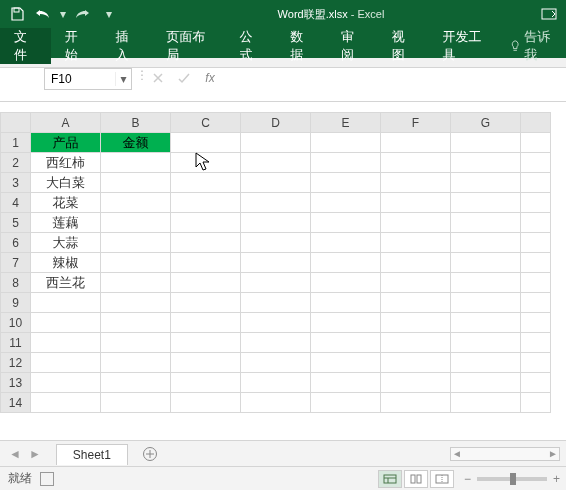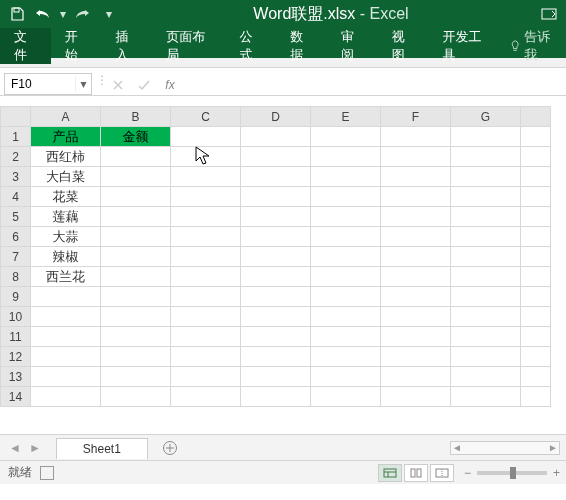--- a/index.html
+++ b/index.html
@@ -2,36 +2,36 @@
 <html><head>
 <meta charset="utf-8">
 <style>
   * { margin: 0; padding: 0; box-sizing: border-box; font-family: "Microsoft YaHei", "Segoe UI", sans-serif; }
   body { width: 566px; height: 500px; background: #fff; overflow: hidden; font-size: 12px; color: #333; }
   
   
   .titlebar { height: 28px; background: #0e6333; display: flex; align-items: center; color: #fff; }
   .qat { display: flex; align-items: center; gap: 4px; padding: 0 6px; }
   .qat-btn { width: 22px; height: 22px; display: flex; align-items: center; justify-content: center; cursor: pointer; }
-  .title-center { flex: 1; text-align: center; font-size: 16px; color: #d8e8de; }
+  .title-center { flex: 1; text-align: center; font-size: 11px; color: #d8e8de; }
   .title-center .fname { color: #fff; }
   .winbtns { display: flex; gap: 2px; padding-right: 4px; }
   .winbtn { width: 26px; height: 22px; display: flex; align-items: center; justify-content: center; }
   
   
   .ribbon-tabs { height: 30px; background: #0e6333; display: flex; align-items: flex-start; color: #fff; font-size: 13px; }
   .tab { padding: 0 14px; display: flex; align-items: center; cursor: pointer; }
   .tab.file { background: #0a5229; }
   .tell-me { margin-left: auto; display: flex; align-items: center; gap: 4px; padding: 0 8px; color: #cde4d6; }
   
   
   .ribbon-edge { height: 10px; background: #f1f1f1; border-bottom: 1px solid #d4d4d4; }
   
   
-  .fbar-row { height: 28px; display: flex; align-items: flex-end; border-bottom: 1px solid #d4d4d4; background: #fff; }
+  .fbar-row { height: 34px; display: flex; align-items: flex-start; border-bottom: 1px solid #d4d4d4; background: #fff; padding-left: 40px; }
   .namebox-wrap { display: flex; align-items: center; border: 1px solid #ccc; margin: 0 4px; height: 22px; }
   .namebox { width: 70px; border: none; outline: none; padding: 0 6px; font-size: 12px; }
   .namebox-dd { width: 16px; text-align: center; color: #666; border-left: 1px solid #eee; cursor: pointer; }
   .fbar-divider { width: 6px; height: 22px; cursor: col-resize; color: #bbb; text-align: center; }
   .fbar-btns { display: flex; align-items: center; gap: 2px; padding: 0 4px; }
   .fbar-btn { width: 24px; height: 20px; display: flex; align-items: center; justify-content: center; color: #bbb; }
   .fx-label { font-style: italic; font-family: Liberation Sans, sans-serif; color: #888; }
   .formula-input { flex: 1; border: none; outline: none; height: 22px; padding: 0 4px; }
   
   
@@ -46,21 +46,21 @@
   .grid th.selall { width: 30px; background: #e6e6e6; }
   .grid td.rowh { width: 30px; background: #e6e6e6; text-align: center; color: #444; height: 20px; font-size: 12px; }
   .grid td.cell { height: 20px; width: 70px; text-align: center; font-size: 13px; background: #fff; }
   .hdr-cell { background: #00b050 !important; color: #000000; font-weight: normal; }
   .cursor-img { position: absolute; left: 194px; top: 40px; pointer-events: none; }
   
   
   .sheet-tabs { height: 26px; border-top: 1px solid #d4d4d4; background: #f3f3f3; display: flex; align-items: center; }
   .st-nav { display: flex; gap: 2px; padding: 0 6px; color: #a0a0a0; }
   .st-nav span { padding: 0 3px; }
-  .sheet-tab { background: #fff; border: 1px solid #ccc; border-bottom: none; padding: 3px 26px; margin-left: 6px; font-size: 12px; position: relative; top: 1px; }
+  .sheet-tab { background: #fff; border: 1px solid #ccc; border-bottom: none; padding: 3px 16px; margin-left: 6px; font-size: 12px; position: relative; top: 1px; }
   .add-sheet { width: 24px; height: 20px; display: flex; align-items: center; justify-content: center; margin-left: 10px; color: #666; border: 1px solid transparent; border-radius: 10px; }
   .hscroll-stub { margin-left: auto; width: 110px; height: 14px; border: 1px solid #ccc; background: #f8f8f8; margin-right: 6px; display: flex; align-items: center; }
   .hscroll-stub .lt, .hscroll-stub .rt { width: 12px; text-align: center; color: #999; font-size: 10px; }
   .hscroll-stub .track { flex: 1; }
   
   
   .statusbar { height: 24px; background: #f3f3f3; border-top: 1px solid #d4d4d4; display: flex; align-items: center; font-size: 12px; color: #555; }
   .sb-left { padding: 0 8px; display: flex; align-items: center; gap: 8px; justify-content: flex-end; }
   .sb-right { margin-left: auto; display: flex; align-items: center; gap: 2px; padding-right: 6px; }
   .view-btn { width: 24px; height: 18px; border: 1px solid #ccc; display: flex; align-items: center; justify-content: center; background: #fff; }

